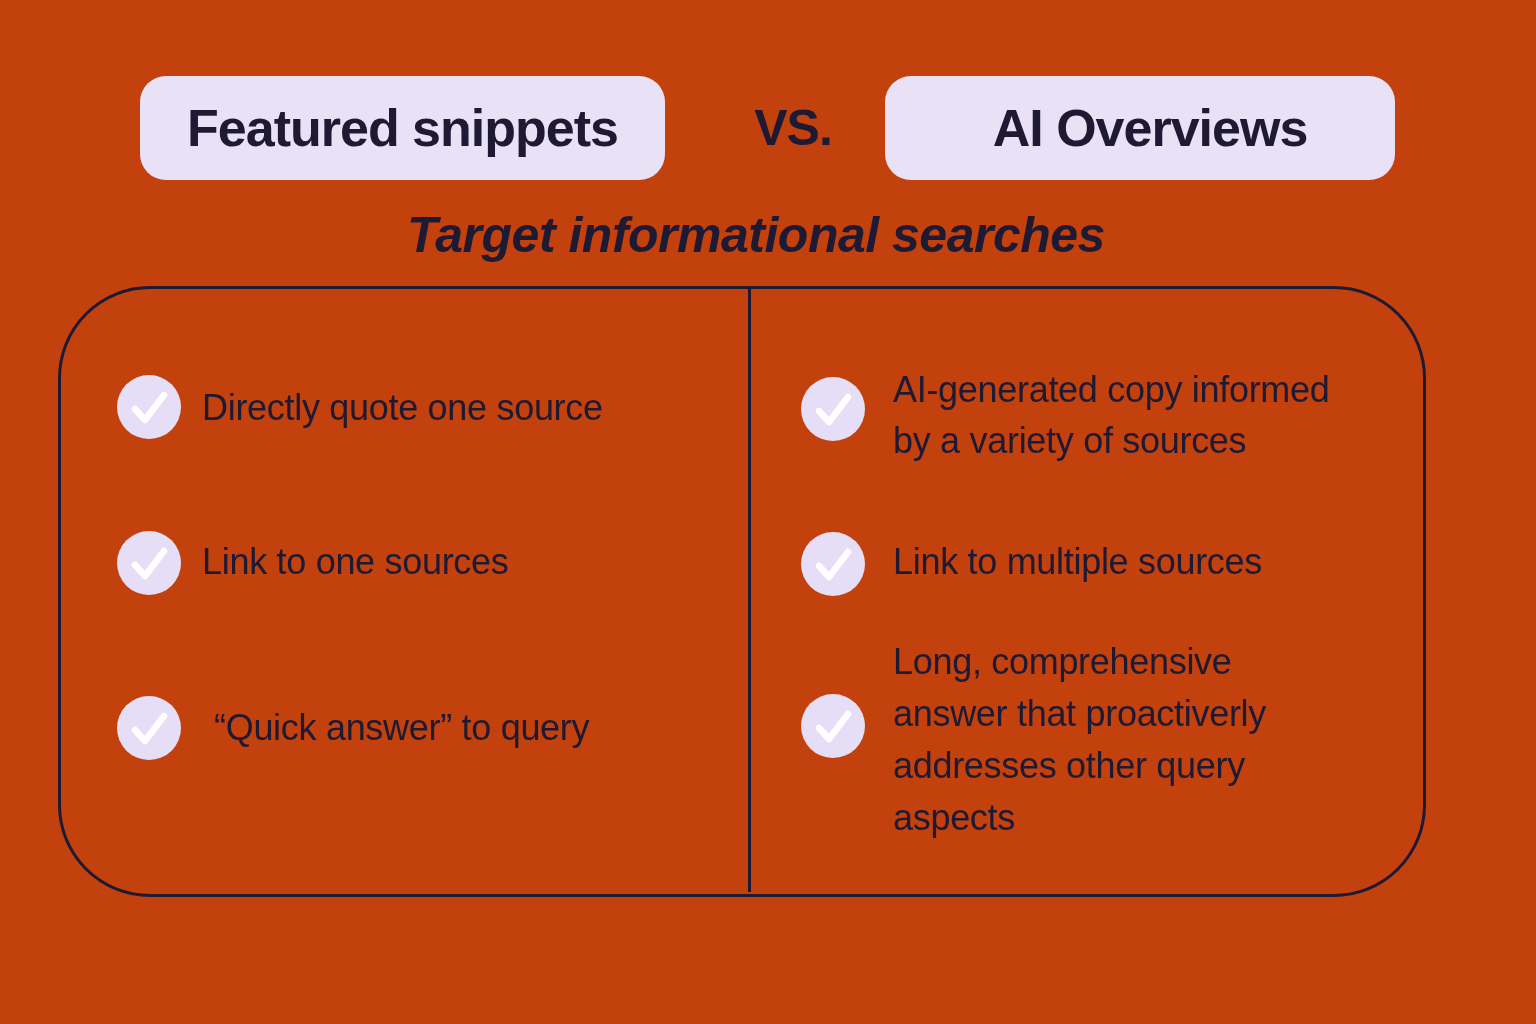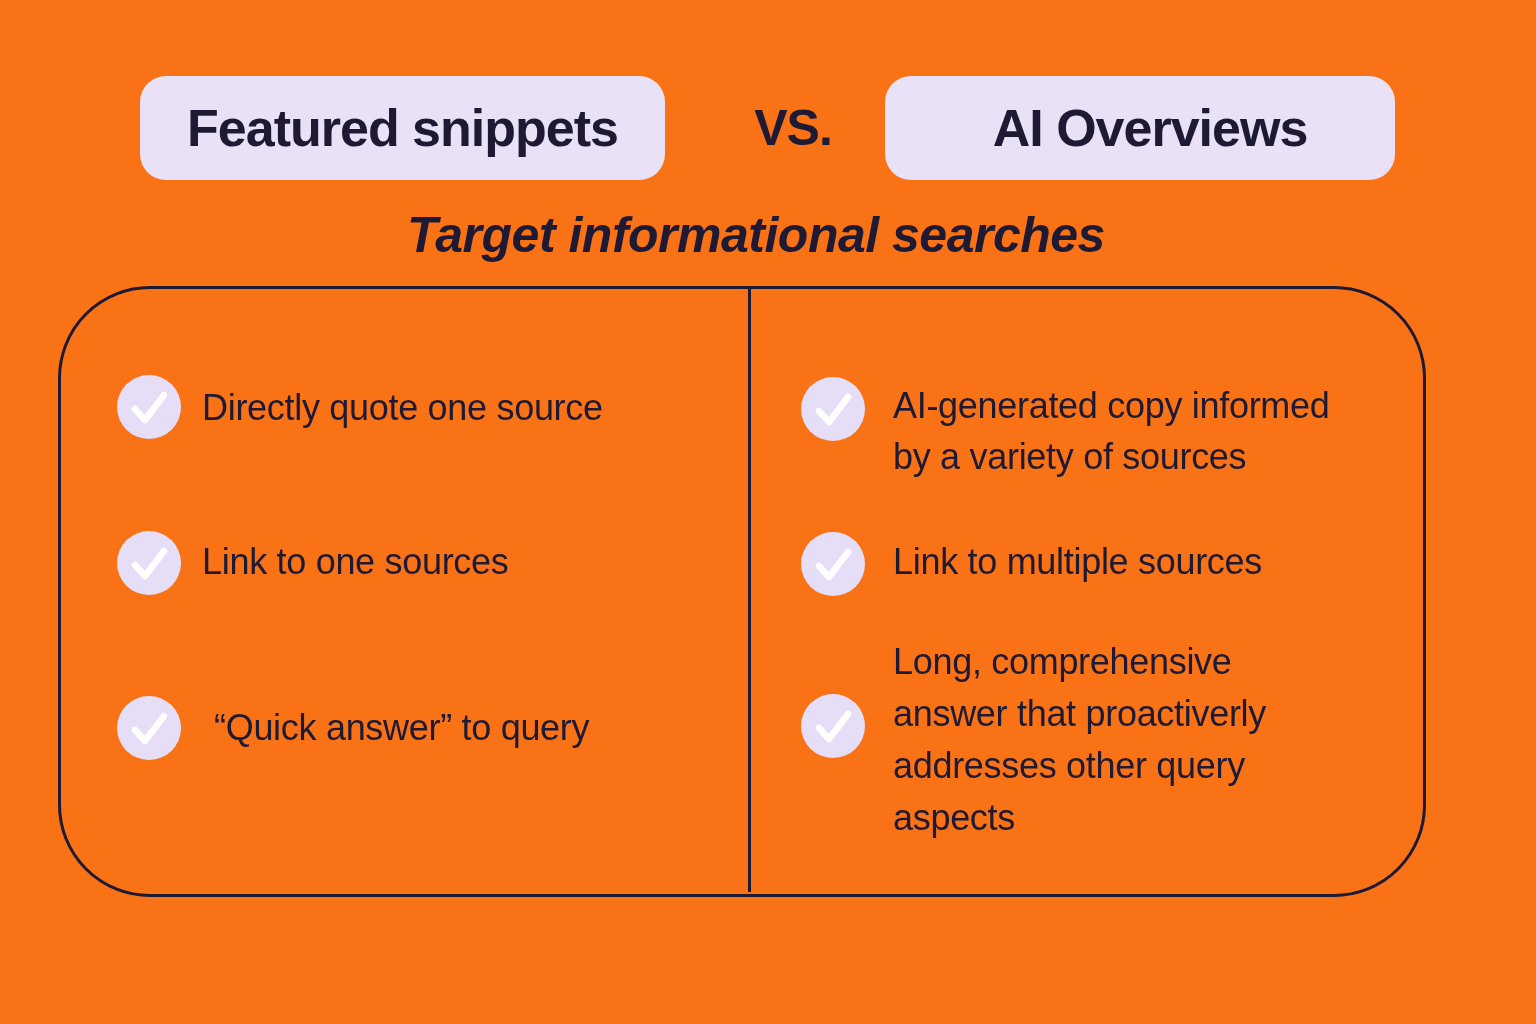--- a/index.html
+++ b/index.html
@@ -1,20 +1,20 @@
 <!DOCTYPE html>
 <html><head>
 <meta charset="utf-8">
 <style>
   html, body { margin: 0; padding: 0; background: #ffffff; }
   .canvas {
     position: relative;
     width: 1536px;
     height: 1024px;
-    background: #f97316;
+    background: #c2410c;
     font-family: "Liberation Sans", sans-serif;
     color: var(--ink, #1e1a33);
     overflow: hidden;
   }
 
   
   .chip {
     position: absolute;
     top: 76px;
     height: 104px;
@@ -132,21 +132,21 @@
         <polyline points="18,34 28,45 47,20" fill="none" stroke="#ffffff" stroke-width="6.5" stroke-linecap="round" stroke-linejoin="round"></polyline>
       </svg>
   </div>
   <div class="feature-text" style="left:214px; top:702px;">“Quick answer” to query</div>
 
   <div class="check-circle" style="left:801px; top:377px;">
     <svg viewBox="0 0 64 64">
         <polyline points="18,34 28,45 47,20" fill="none" stroke="#ffffff" stroke-width="6.5" stroke-linecap="round" stroke-linejoin="round"></polyline>
       </svg>
   </div>
-  <div class="feature-text" style="left:893px; top:380px;">AI-generated copy informed
+  <div class="feature-text" style="left:893px; top:364px;">AI-generated copy informed
 by a variety of sources</div>
 
   <div class="check-circle" style="left:801px; top:532px;">
     <svg viewBox="0 0 64 64">
         <polyline points="18,34 28,45 47,20" fill="none" stroke="#ffffff" stroke-width="6.5" stroke-linecap="round" stroke-linejoin="round"></polyline>
       </svg>
   </div>
   <div class="feature-text" style="left:893px; top:536px;">Link to multiple sources</div>
 
   <div class="check-circle" style="left:801px; top:694px;">

